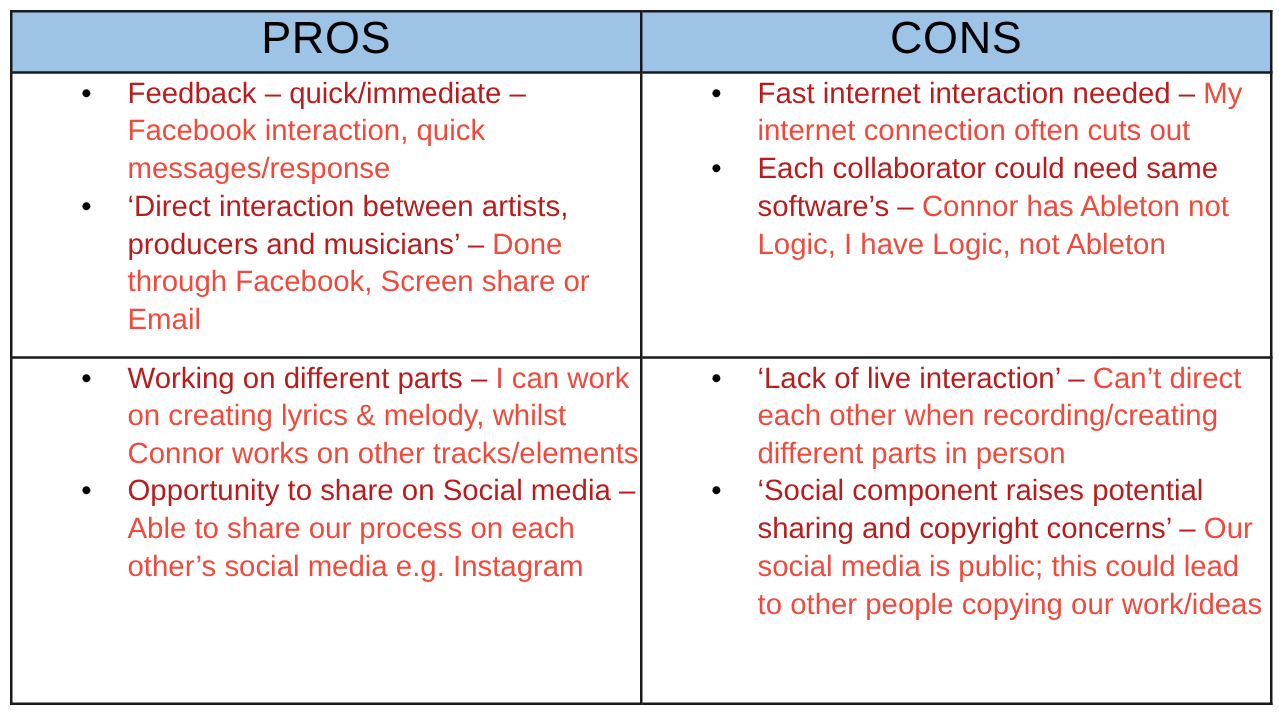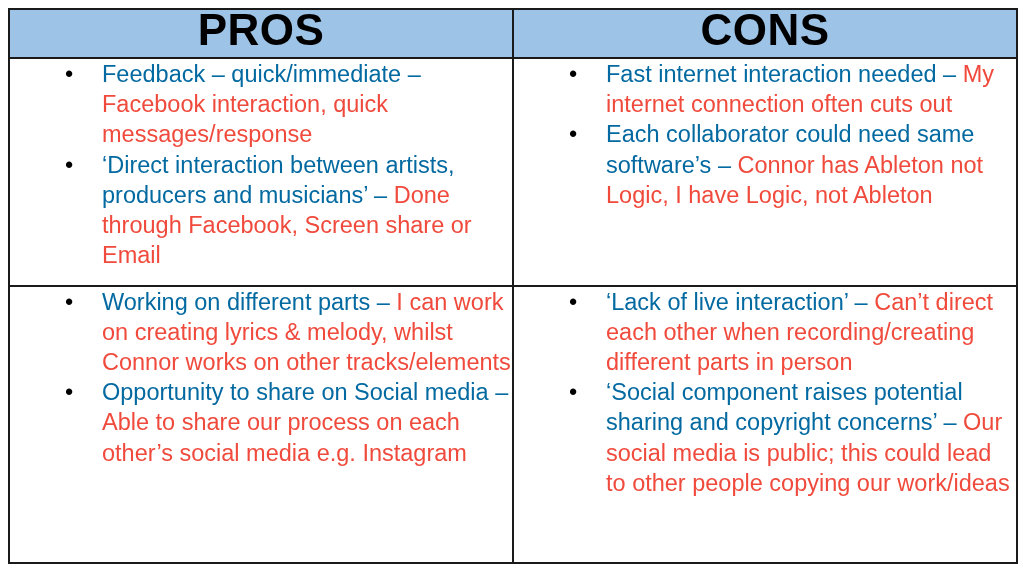--- a/index.html
+++ b/index.html
@@ -49,22 +49,22 @@
   .header-cell {
     background: #9dc3e6;
     height: 49px;
     text-align: center;
     vertical-align: middle;
     padding: 0;
   }
 
   .header-label {
     display: block;
-    font-size: 44px;
-    font-weight: bold;
+    font-size: 36px;
+    font-weight: normal;
     color: #000000;
     letter-spacing: 0.5px;
     line-height: 40px;
   }
 
   .body-cell {
     padding: 4px 8px 6px 8px;
   }
 
   .row-one .body-cell   { height: 211px; }
@@ -90,21 +90,21 @@
   ul.bullets > li::before {
     content: "\2022";
     position: absolute;
     left: 55px;
     top: 0;
     font-size: 23.5px;
     line-height: 30.2px;
     color: #000000;
   }
 
-  .black-seg { color: #0369a1; margin-top: 23px; }
+  .black-seg { color: #b91c1c; margin-top: 23px; }
   .red-seg   { color: #f04a3c; }
 </style>
 </head>
 <body>
 
 <div class="page">
 
   <table class="pros-cons-table">
     <colgroup>
       <col class="col-left">

